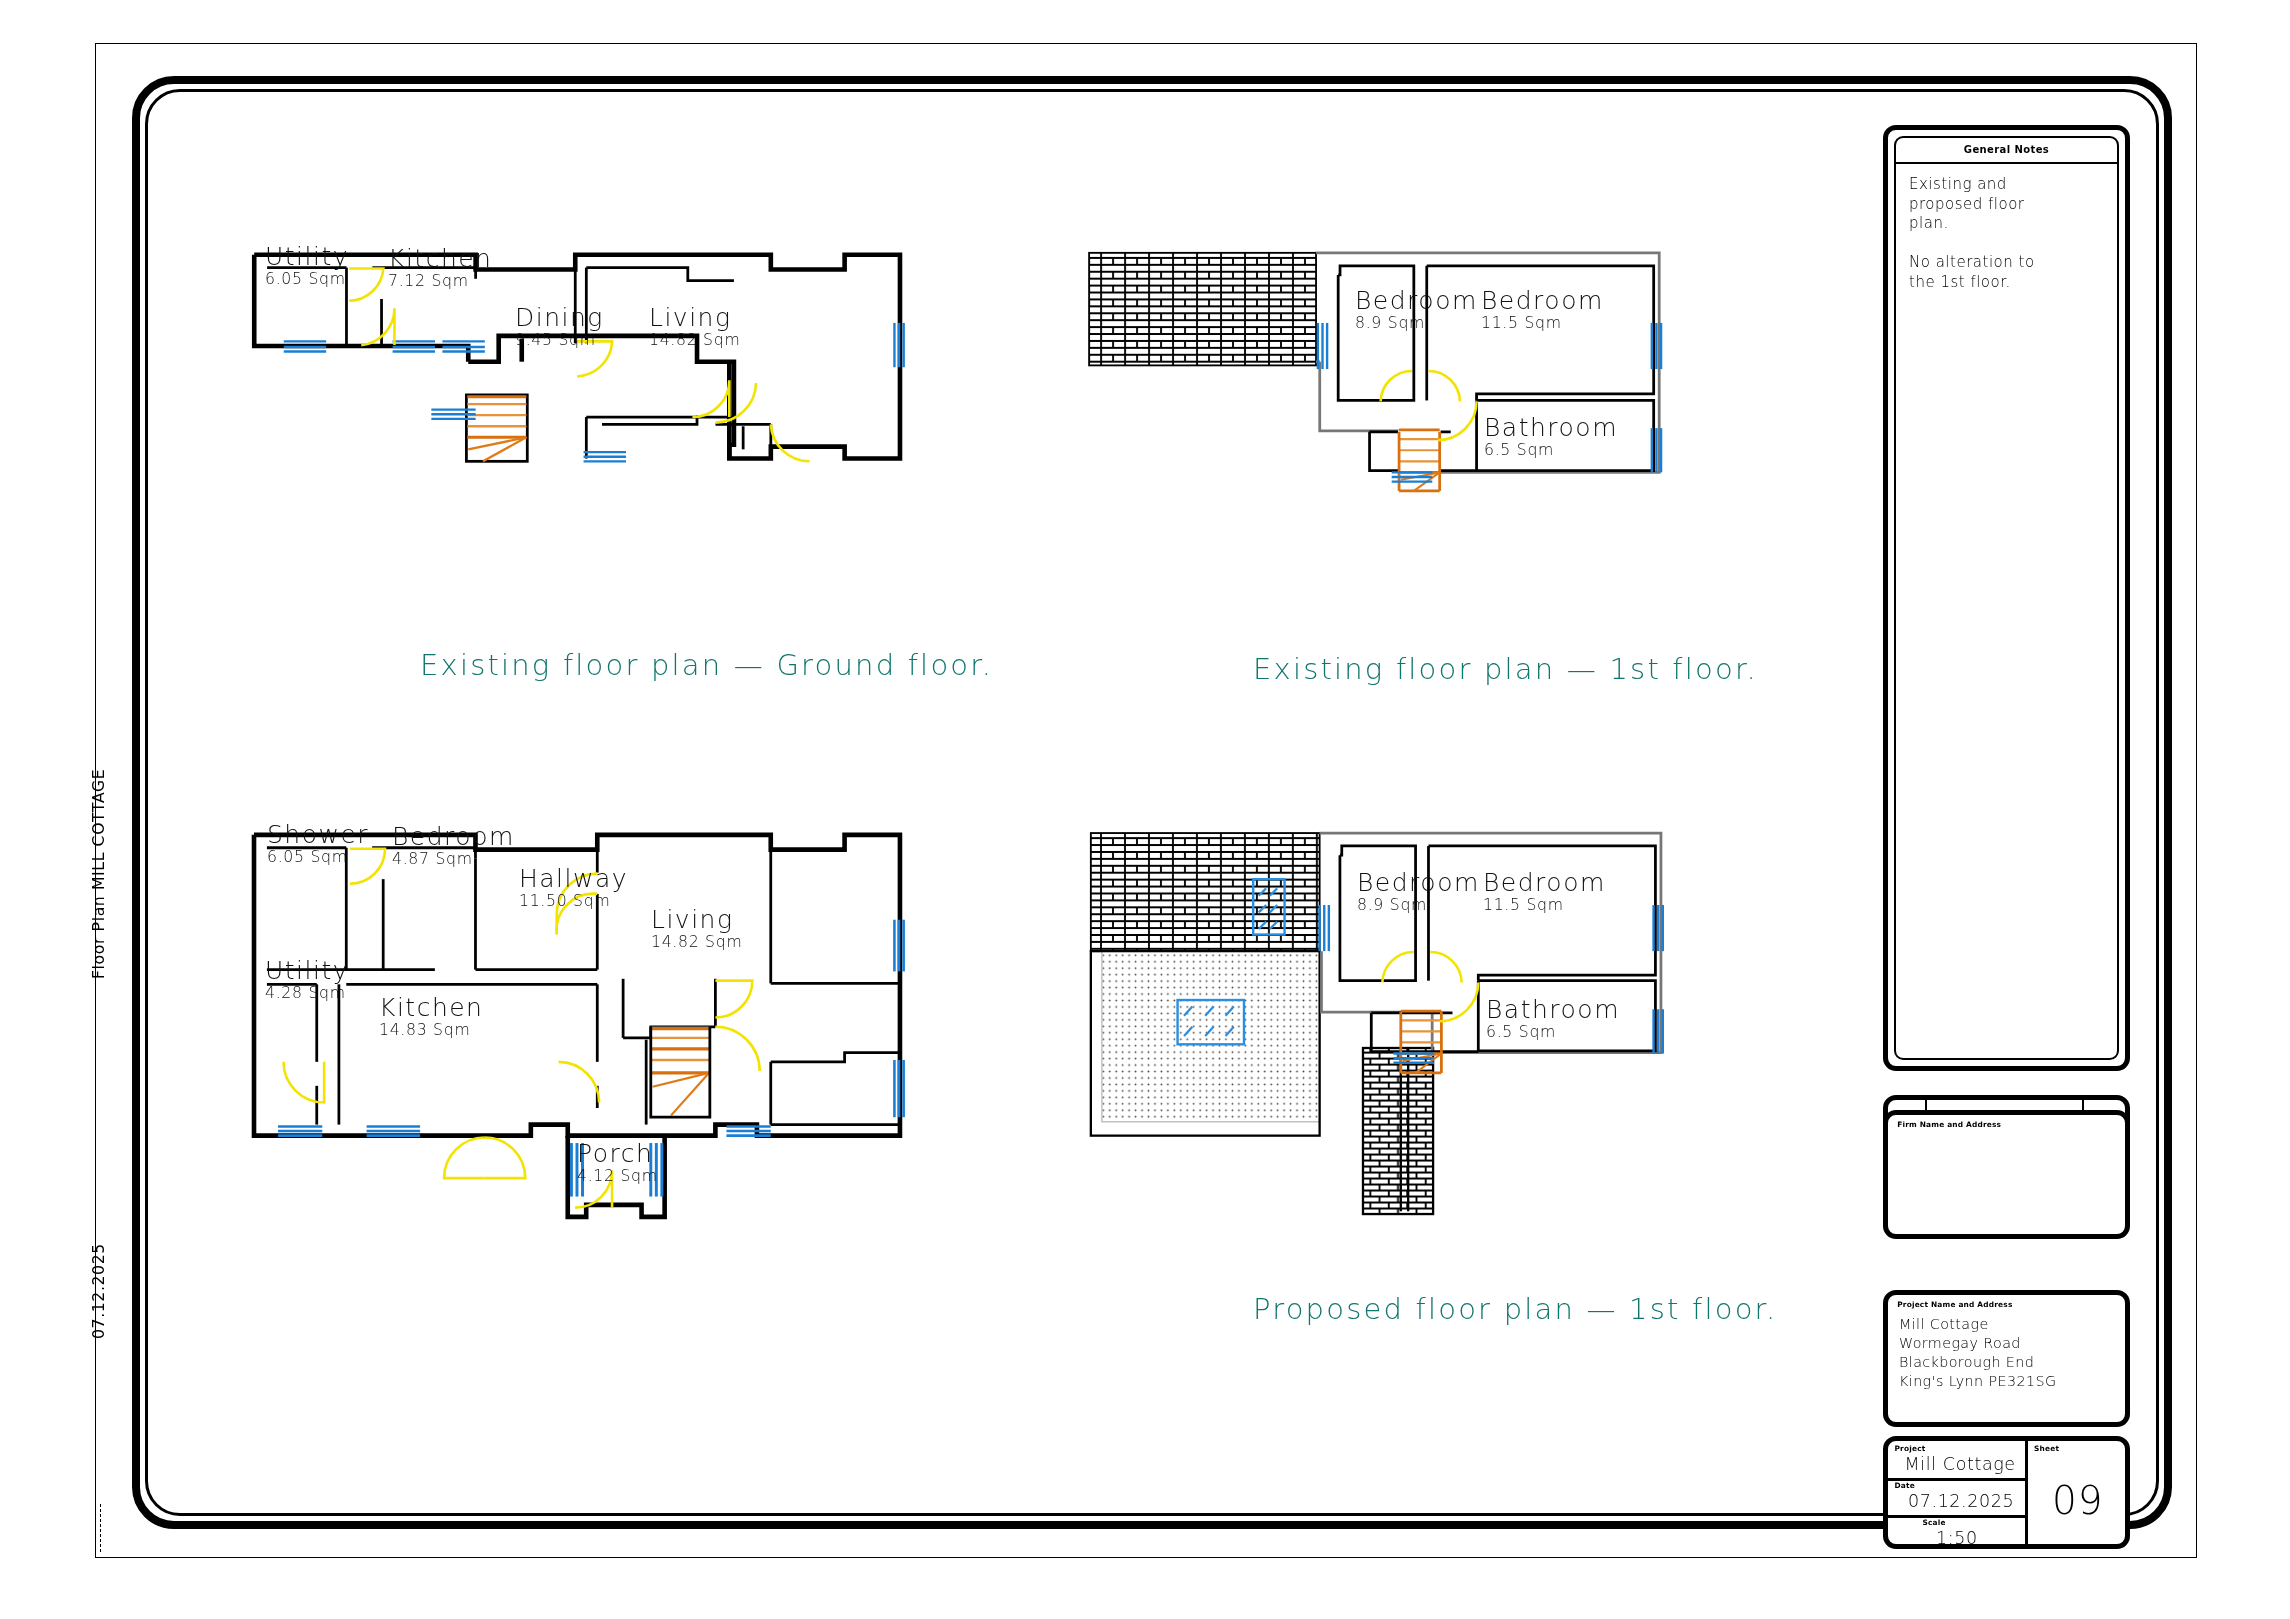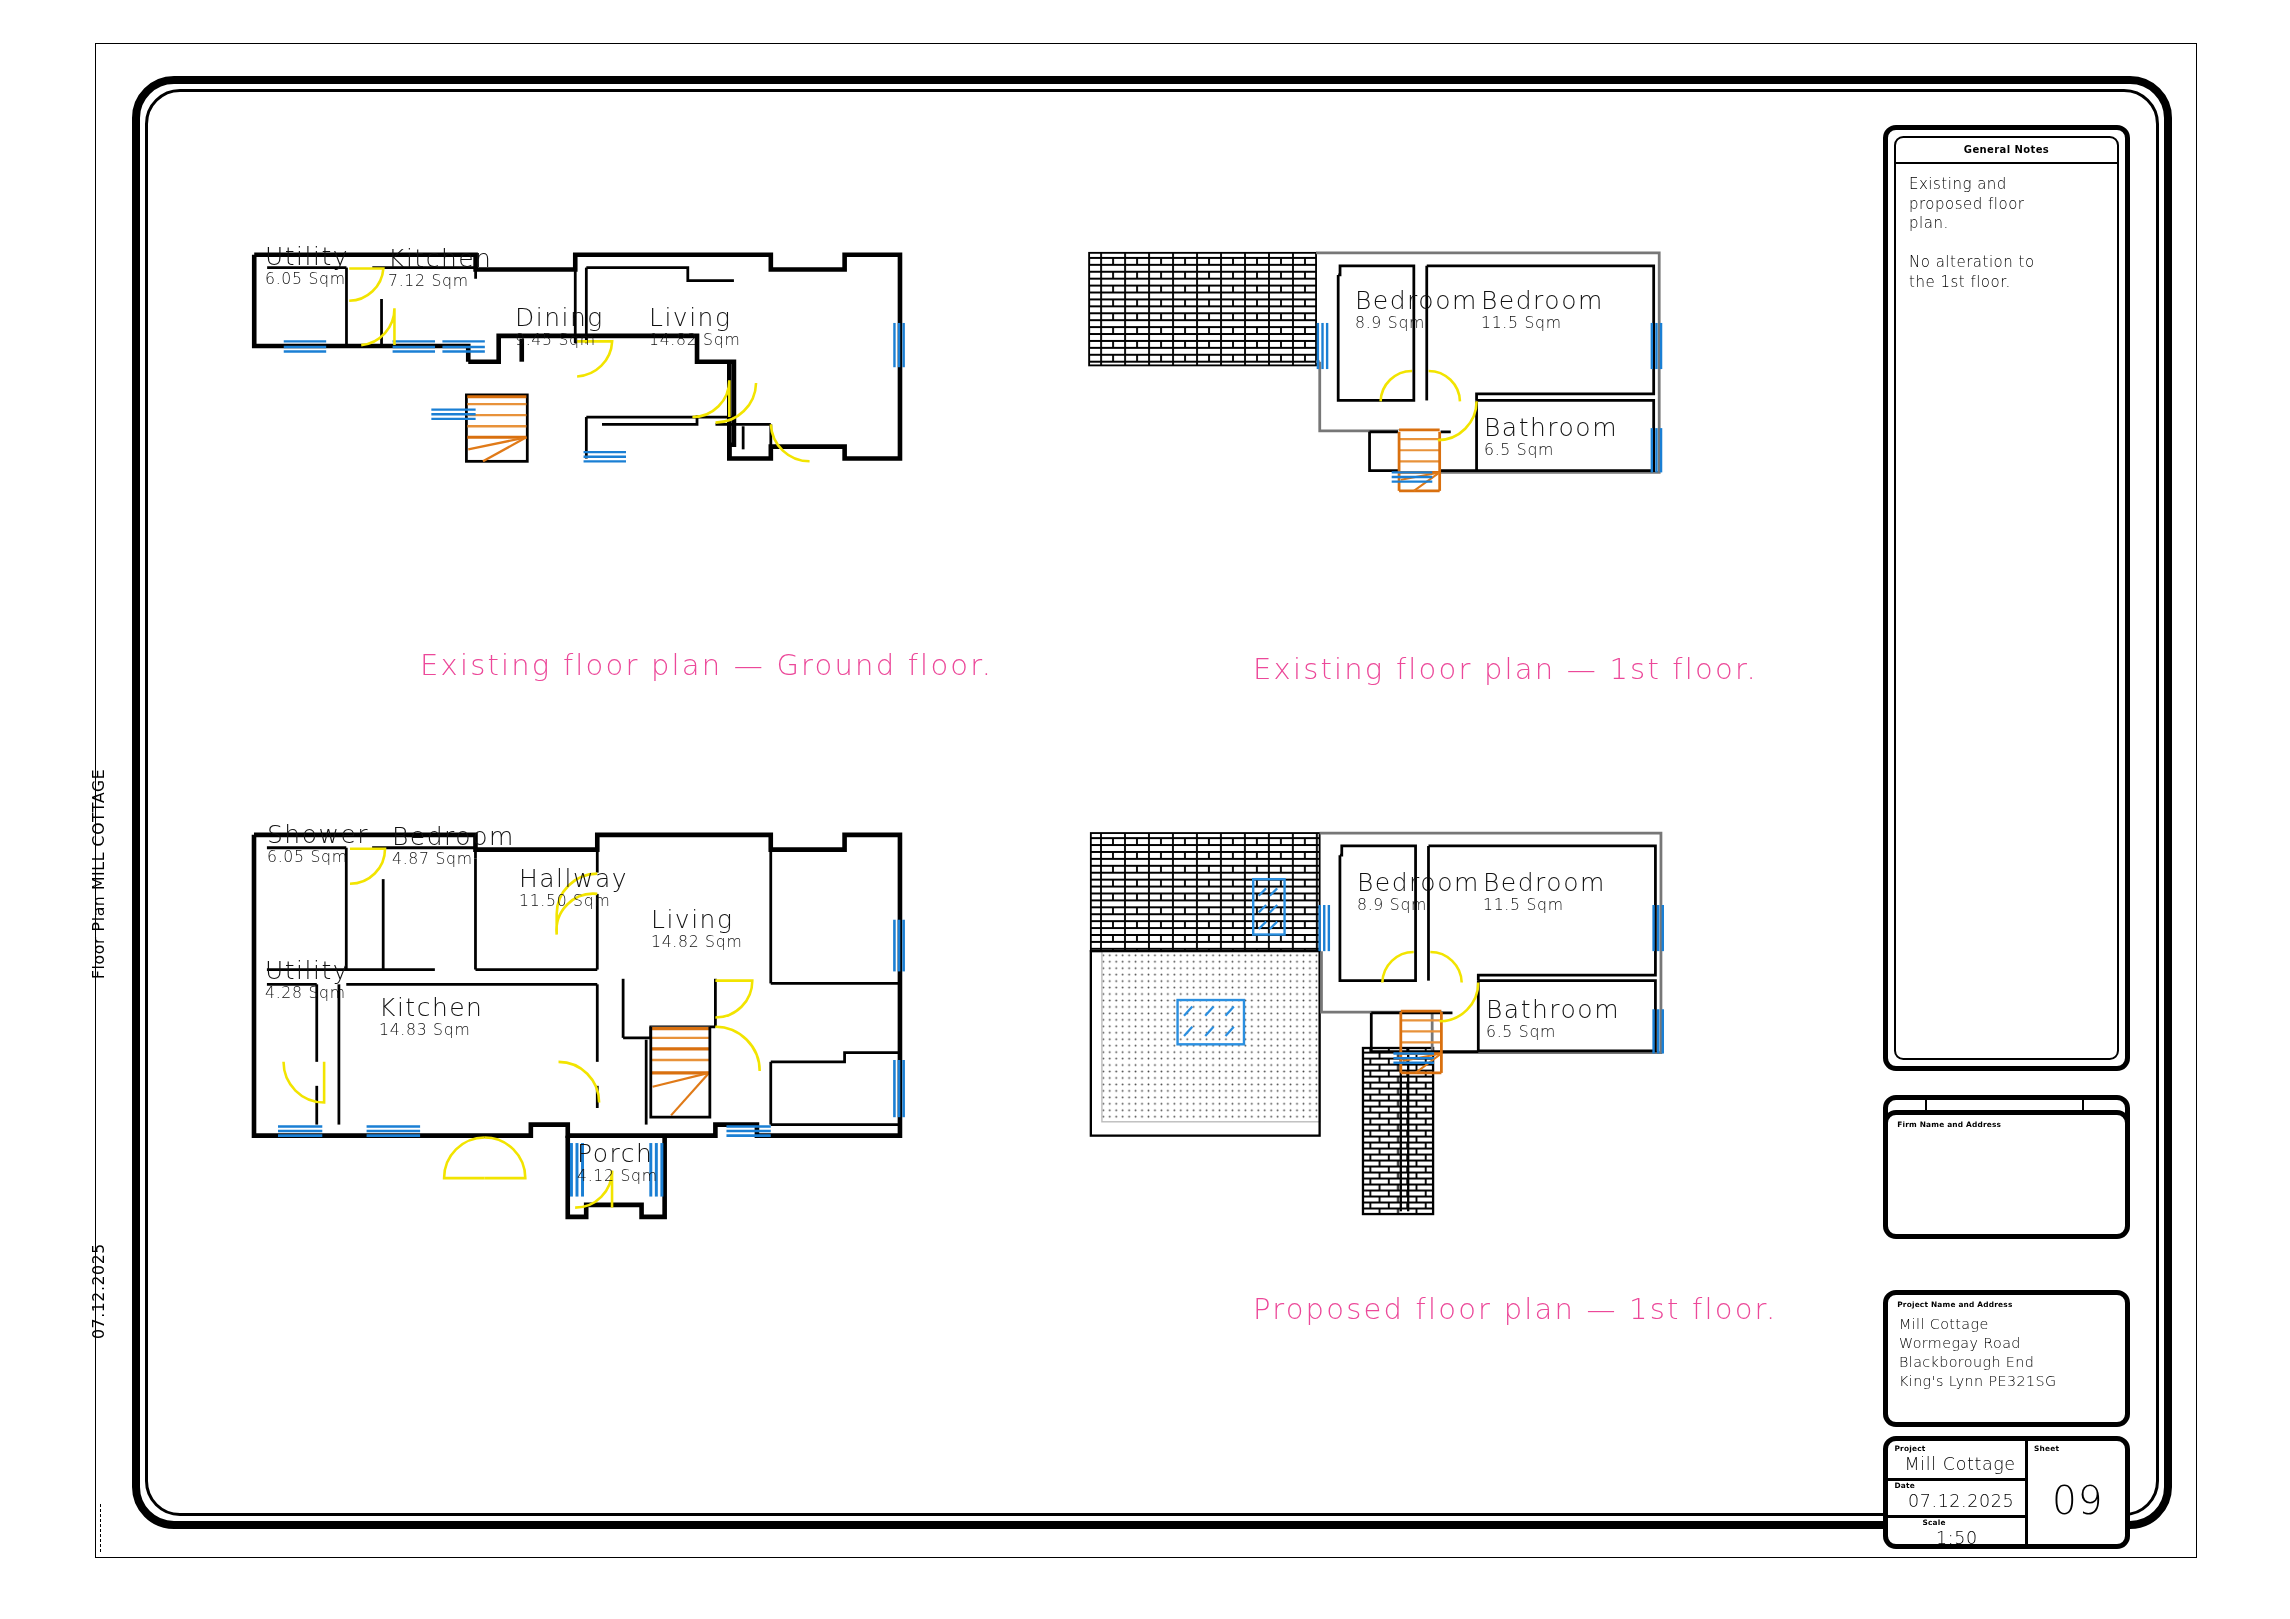--- a/index.html
+++ b/index.html
@@ -17,21 +17,21 @@
   
   #margin-strip{position:absolute;left:88px;top:960px;width:37px;height:554px;}
   .vtext{position:absolute;transform:rotate(-90deg);transform-origin:left bottom;
         white-space:nowrap;font-size:15.7px;letter-spacing:0.6px;font-family:"DejaVu Sans",sans-serif;}
   #margin-dash{position:absolute;left:100px;top:1504px;width:0;height:48px;
         border-left:1.8px dashed #000;}
 
   
   .plan{position:absolute;}
   .caption{position:absolute;white-space:nowrap;font-size:29px;letter-spacing:2.2px;
-        font-family:"DejaVu Sans",sans-serif;font-weight:300;color:#ec4899;text-align:right;}
+        font-family:"DejaVu Sans",sans-serif;font-weight:300;color:#0f766e;text-align:right;}
   .roomlabel{position:absolute;white-space:nowrap;text-align:left;
         font-family:"DejaVu Sans",sans-serif;font-weight:300;color:#111;}
   .roomlabel .rn{display:block;font-size:25px;letter-spacing:1.5px;line-height:1.0;}
   .roomlabel .ra{display:block;font-size:15.7px;letter-spacing:0.7px;line-height:1.25;}
 
   
   #titleblock{position:absolute;left:1883px;top:125px;width:247px;height:1355px;}
   .tb-box{position:absolute;border:5.5px solid #000;border-radius:13px;
         box-sizing:border-box;background:#fff;}
   .tb-inner{position:absolute;border:2.8px solid #000;border-radius:9.2px;

